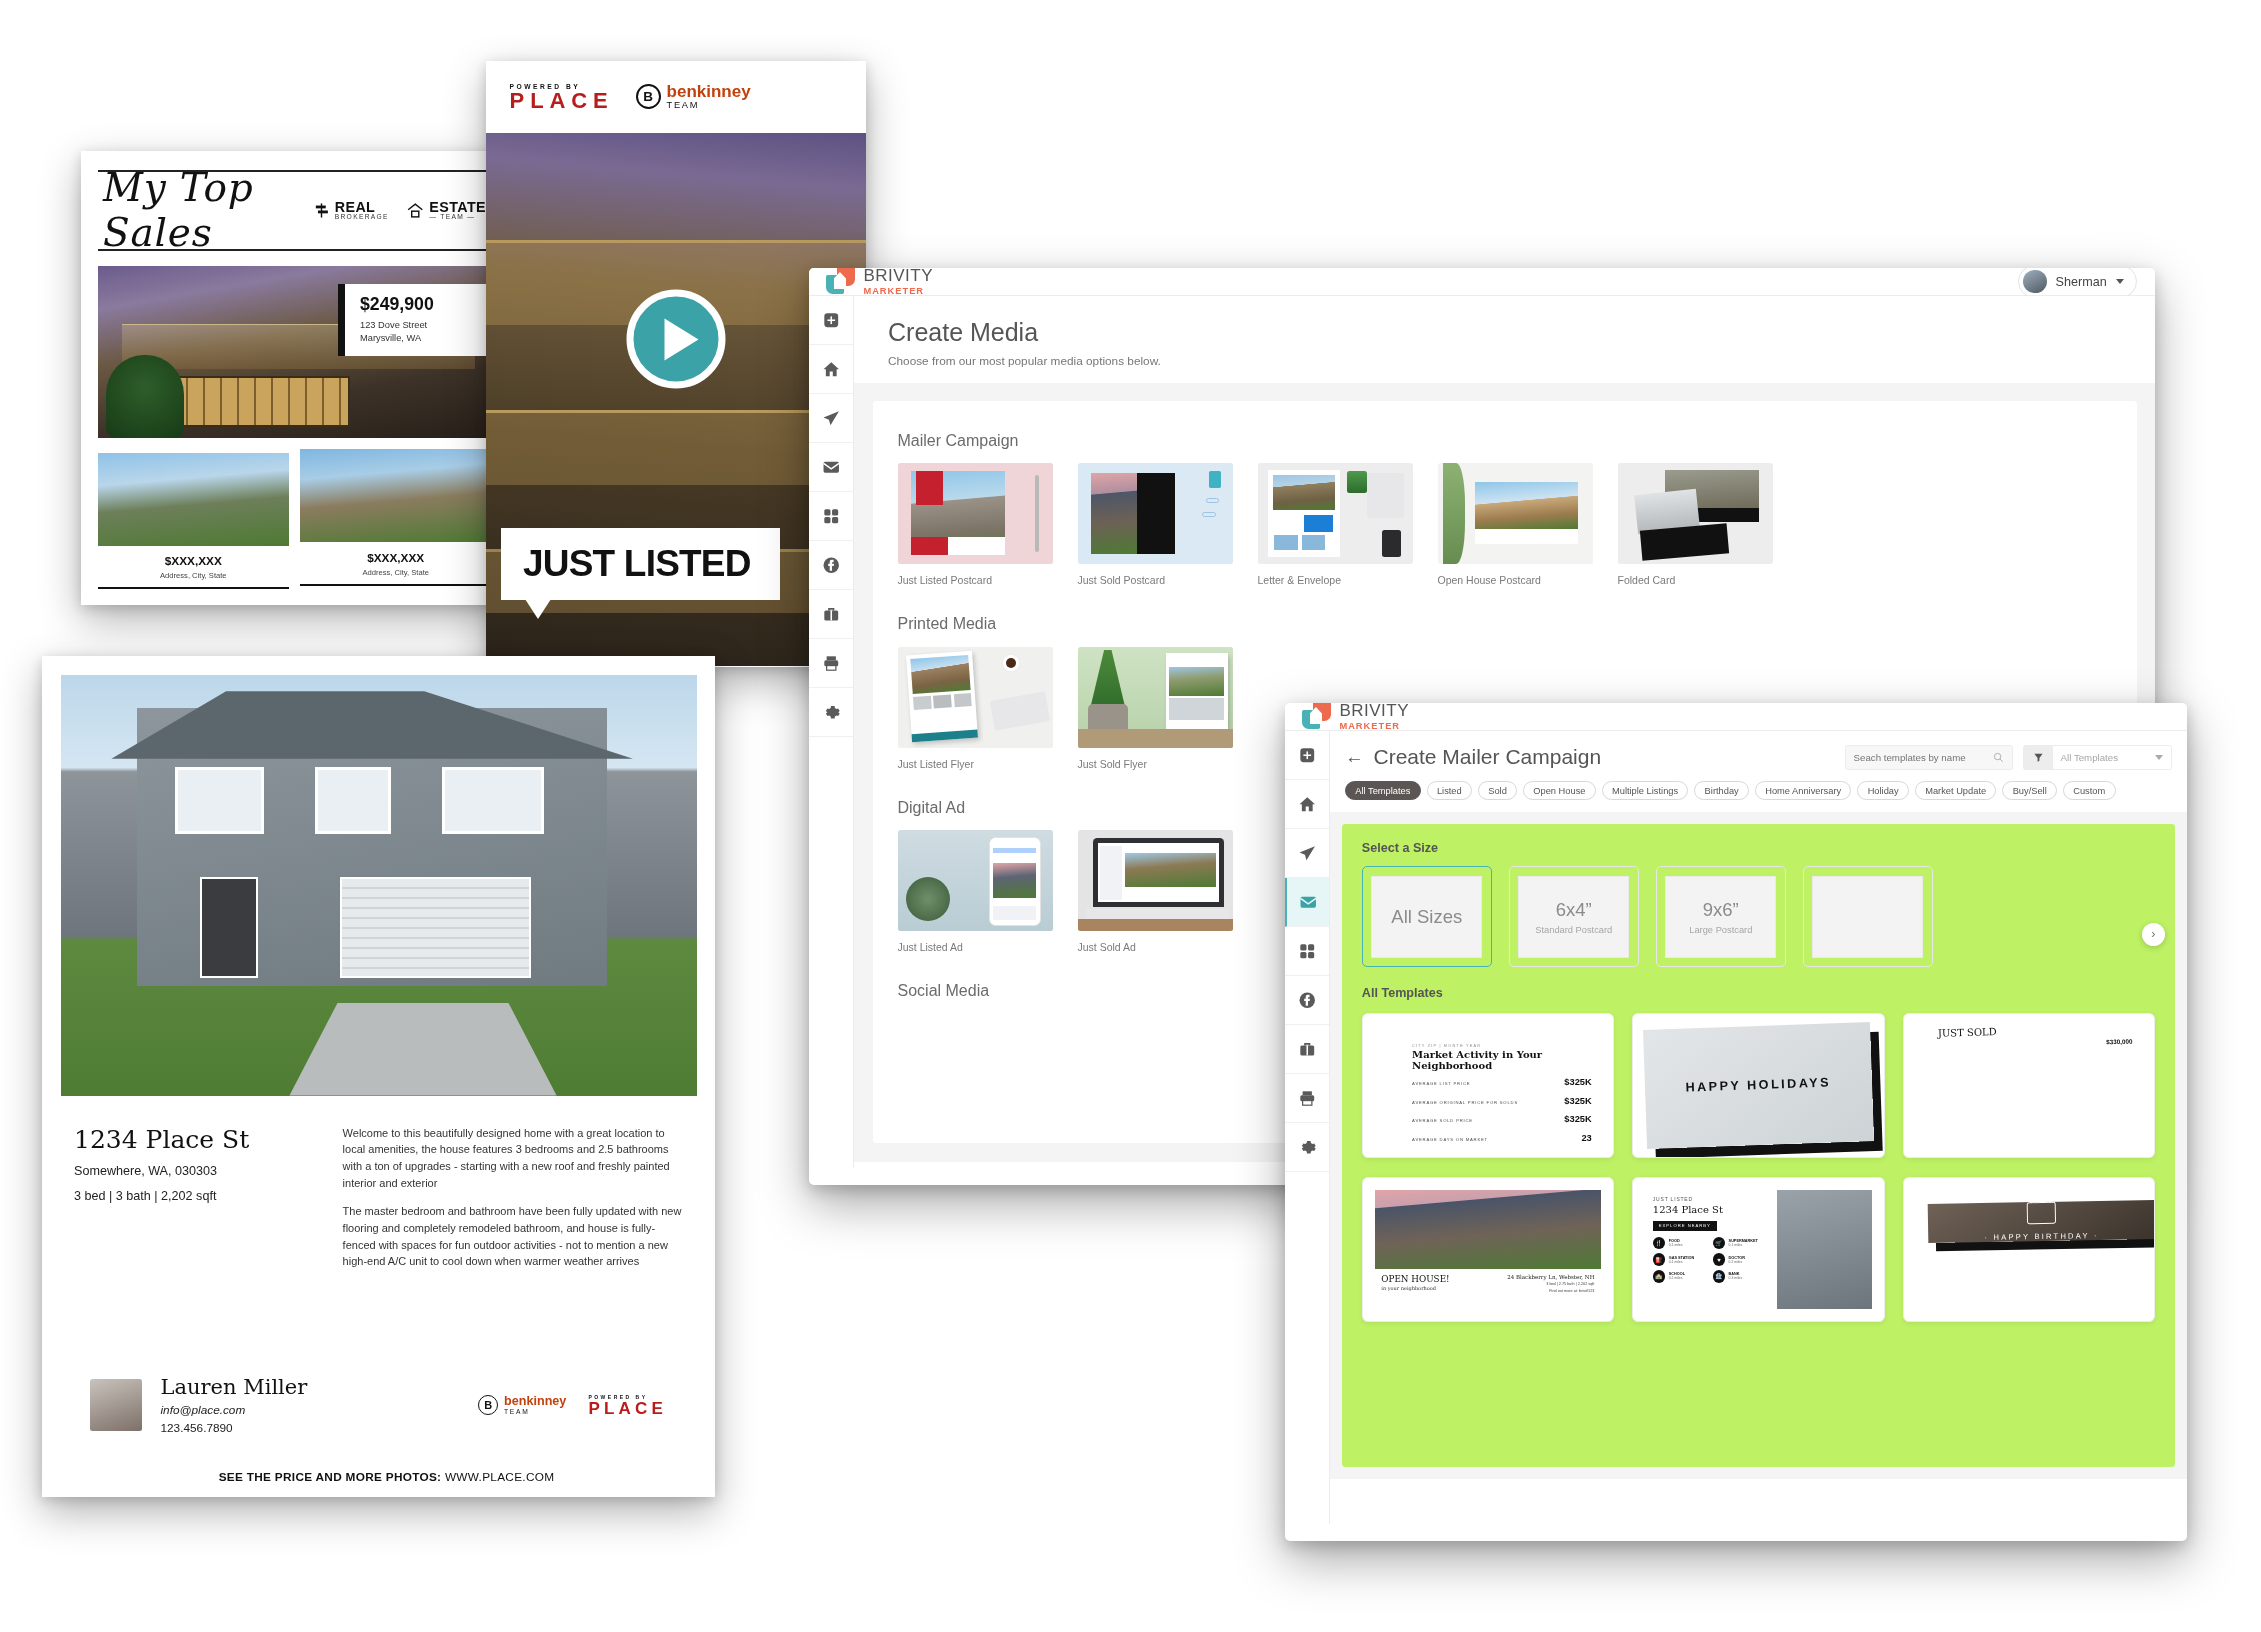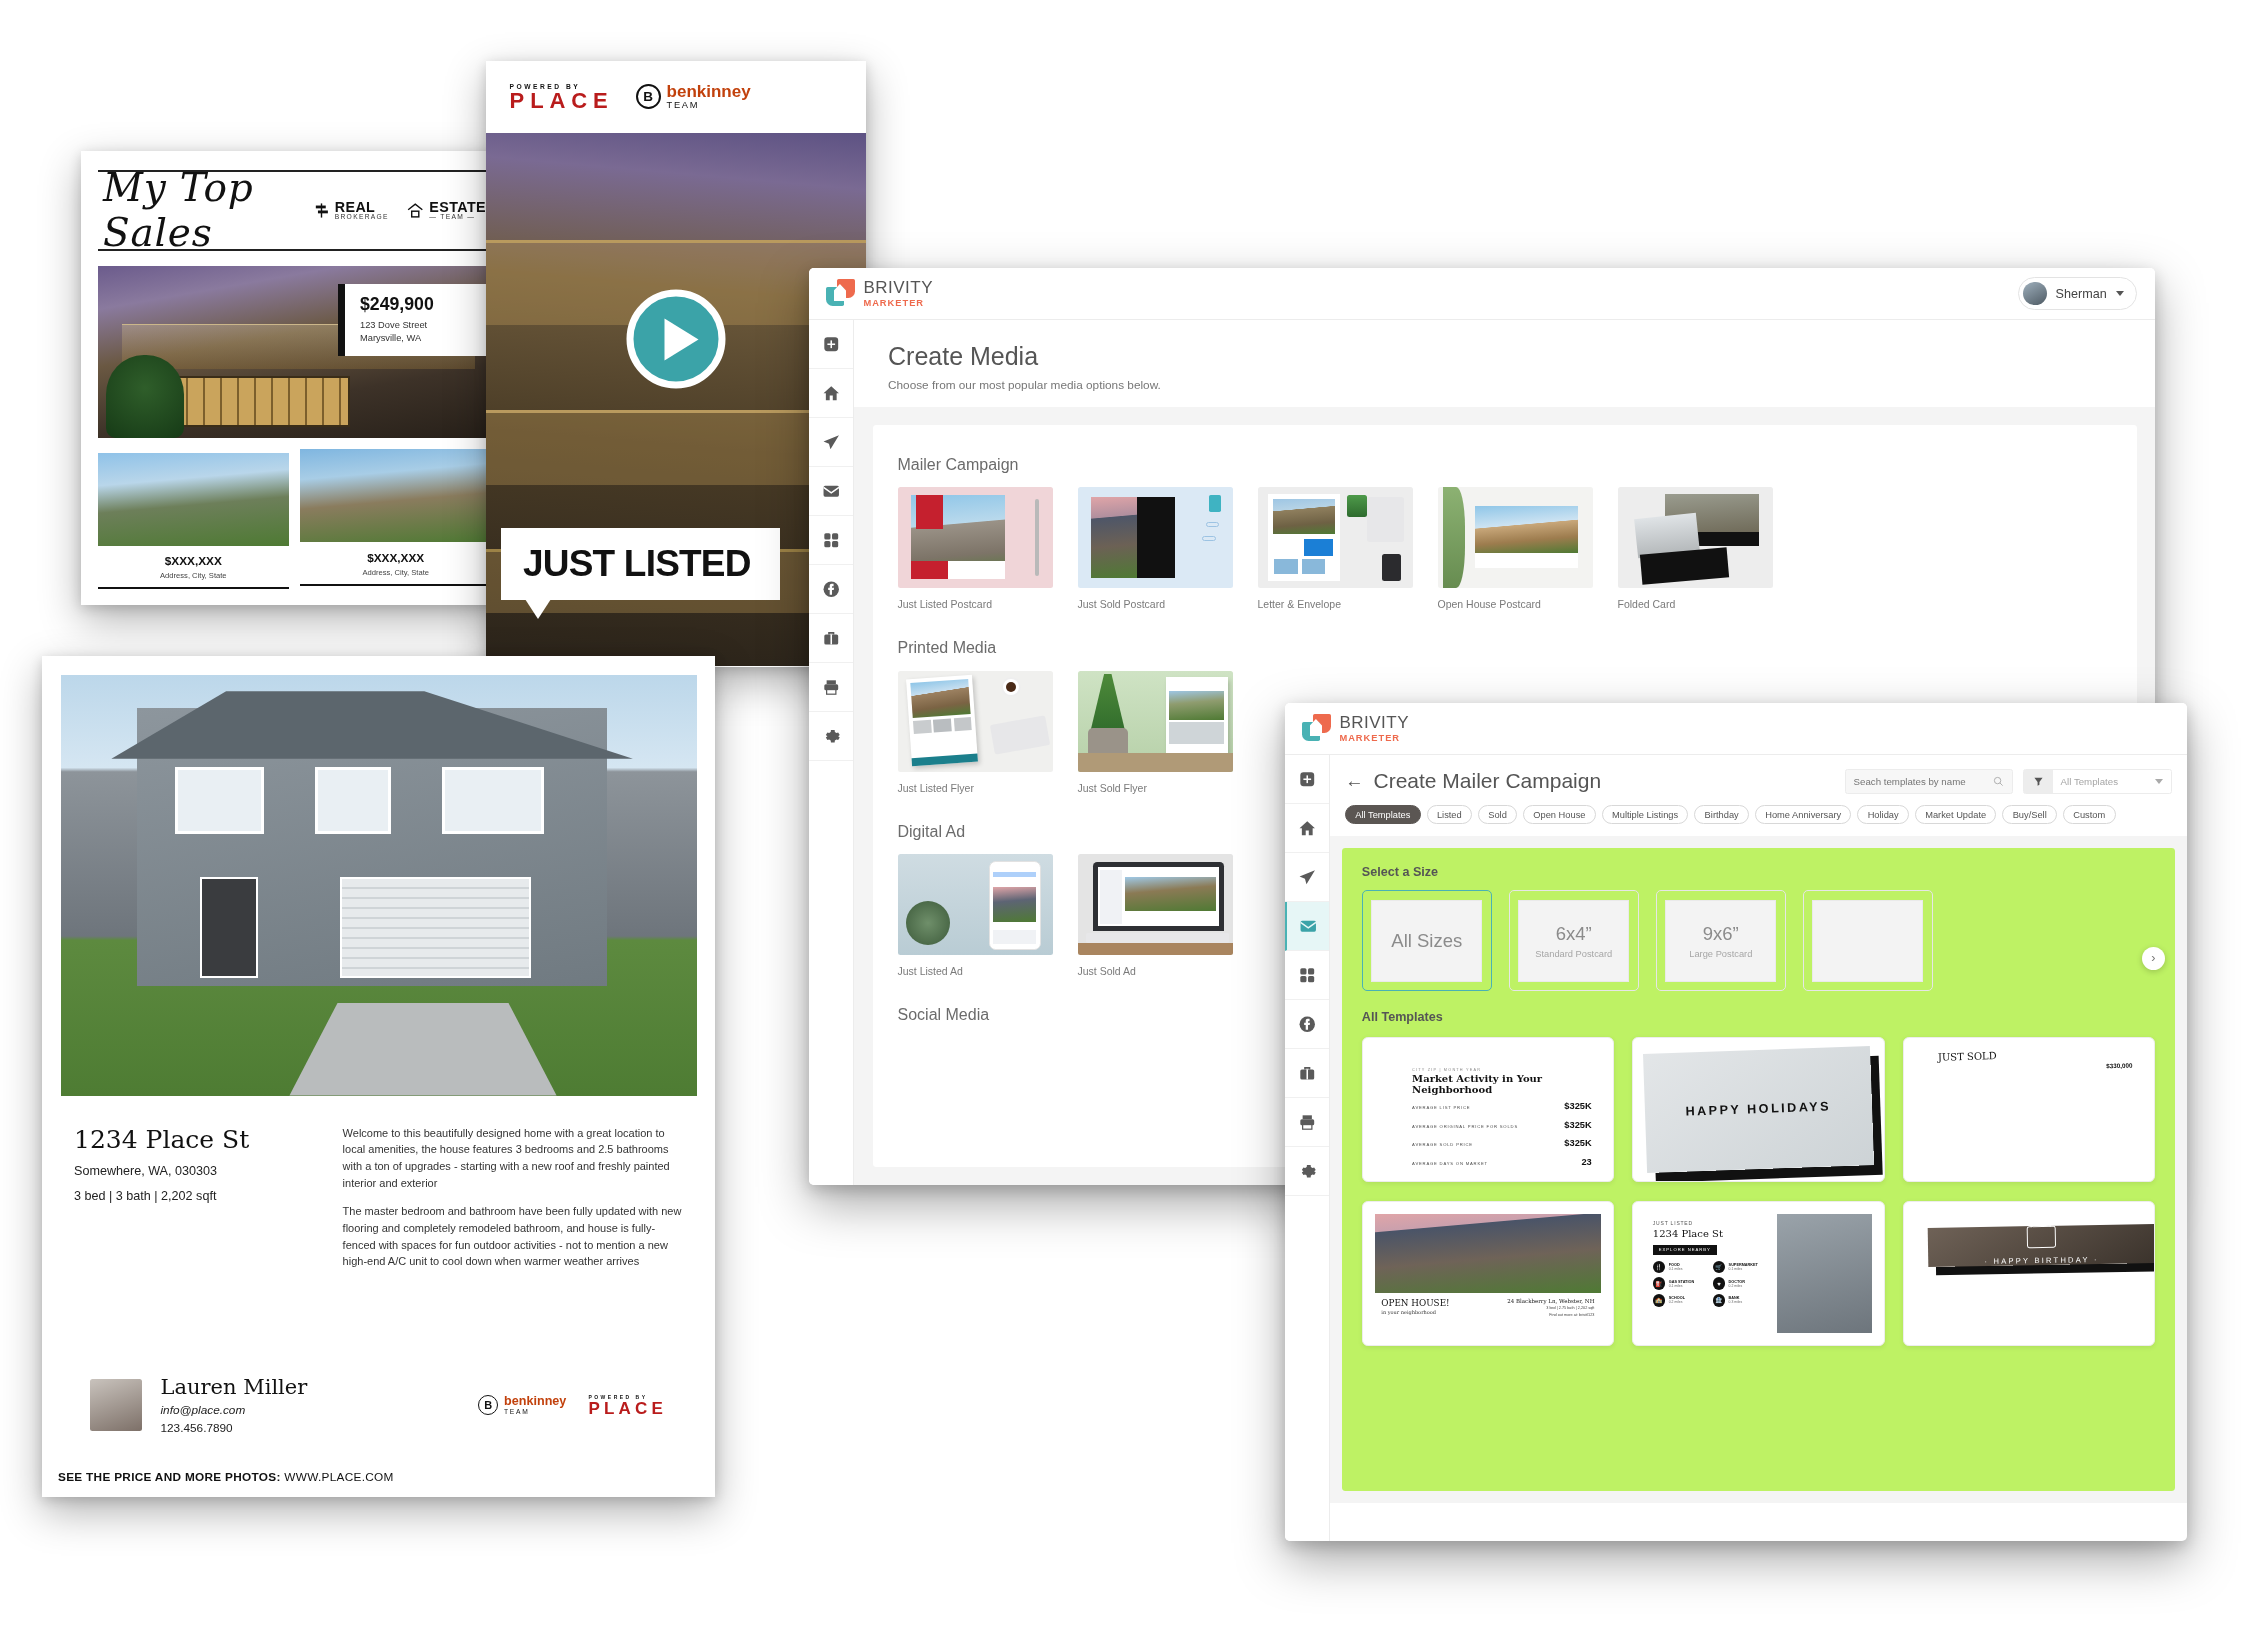--- a/index.html
+++ b/index.html
@@ -103,27 +103,27 @@
   .fl-specs { font-size: 12.6px; color: #222; margin-top: 11.8px; }
   .fl-right { flex: 1; }
   .fl-right p { font-size: 11px; line-height: 1.52; color: #333; margin-bottom: 11.8px; }
   .fl-agent { display: flex; align-items: center; padding: 0 48px; margin-top: 93px; }
   .fl-avatar { width: 52px; height: 52px; background: linear-gradient(160deg,#c9c3bd,#7d7068); border-radius: 2.5px; }
   .fl-ag-txt { margin-left: 18.5px; }
   .fl-ag-name { font-family: "DejaVu Serif", serif; font-size: 21px; color: #111; }
   .fl-ag-mail { font-size: 11.8px; font-style: italic; color: #222; margin-top: 4.2px; }
   .fl-ag-ph { font-size: 11.8px; color: #222; margin-top: 4.2px; }
   .fl-brands { margin-left: auto; display: flex; align-items: center; gap: 22px; }
-  .fl-cta { margin-top: 35px; font-size: 11.8px; font-weight: bold; color: #111; letter-spacing: 0.3px; padding-left: 16px; }
+  .fl-cta { text-align: center; margin-top: 35px; font-size: 11.8px; font-weight: bold; color: #111; letter-spacing: 0.3px; padding-left: 16px; }
   .fl-cta .u { font-weight: normal; }
 
   
   .bw { position: absolute; background: #fff; border-radius: 5px; overflow: hidden;
         box-shadow: 0 18.5px 49px rgba(0,0,0,.34), 0 5px 15px rgba(0,0,0,.18); }
-  .bw-top { height: 52px; background: #fff; border-bottom: 0.8px solid #ececec;
+  .bw-top { height: 28px; background: #fff; border-bottom: 0.8px solid #ececec;
             display: flex; align-items: center; justify-content: space-between; padding: 0 18.5px 0 17px; }
   .brand { display: flex; align-items: center; gap: 8.4px; }
   .brand-mark { width: 29px; height: 29px; position: relative; }
   .bm-teal { position:absolute; left:0; bottom:2.5px; width: 17.7px; height: 18.5px; background:#49b2b4;
              border-radius: 1.7px 1.7px 1.7px 6.7px; }
   .bm-coral { position:absolute; right:0; top:0; width: 18.5px; height: 18.5px; background:#ee6a4d;
               border-radius: 1.7px 1.7px 6.7px 1.7px; }
   .bm-house { position:absolute; left: 7.6px; top: 5px; width: 12.6px; height: 17px; background: #fff;
               clip-path: polygon(50% 0, 100% 40%, 100% 100%, 0 100%, 0 40%); }
   .brand-txt .bt1 { font-size: 17px; letter-spacing: 0.5px; color: #555; line-height: 1; font-weight: 300; }

